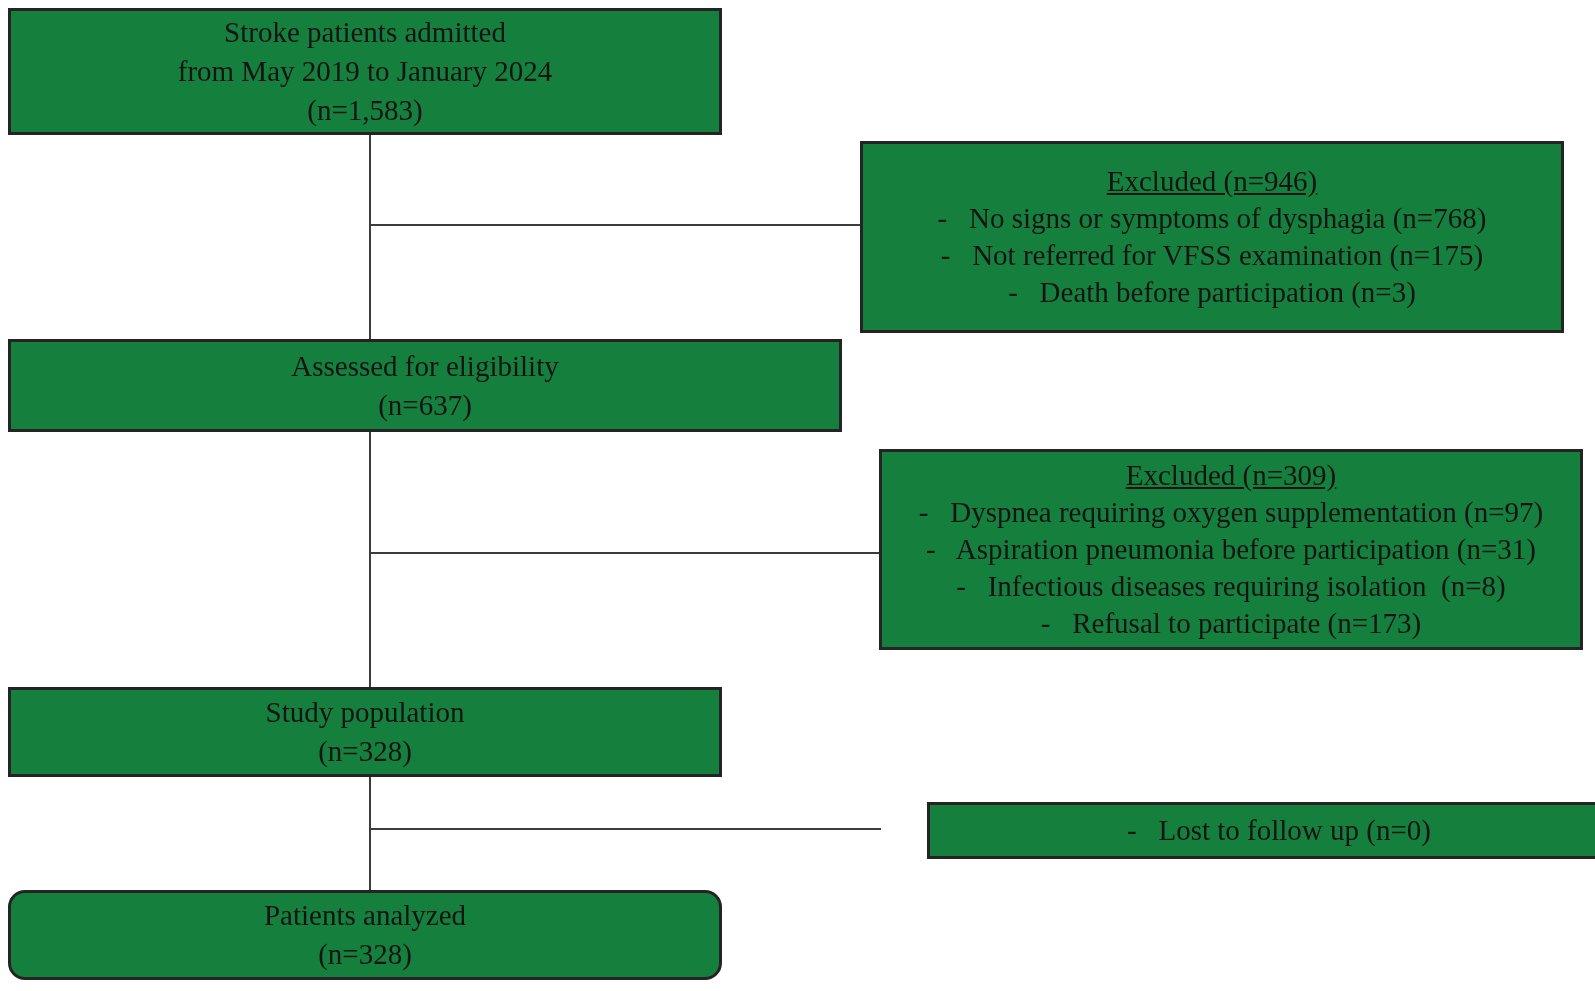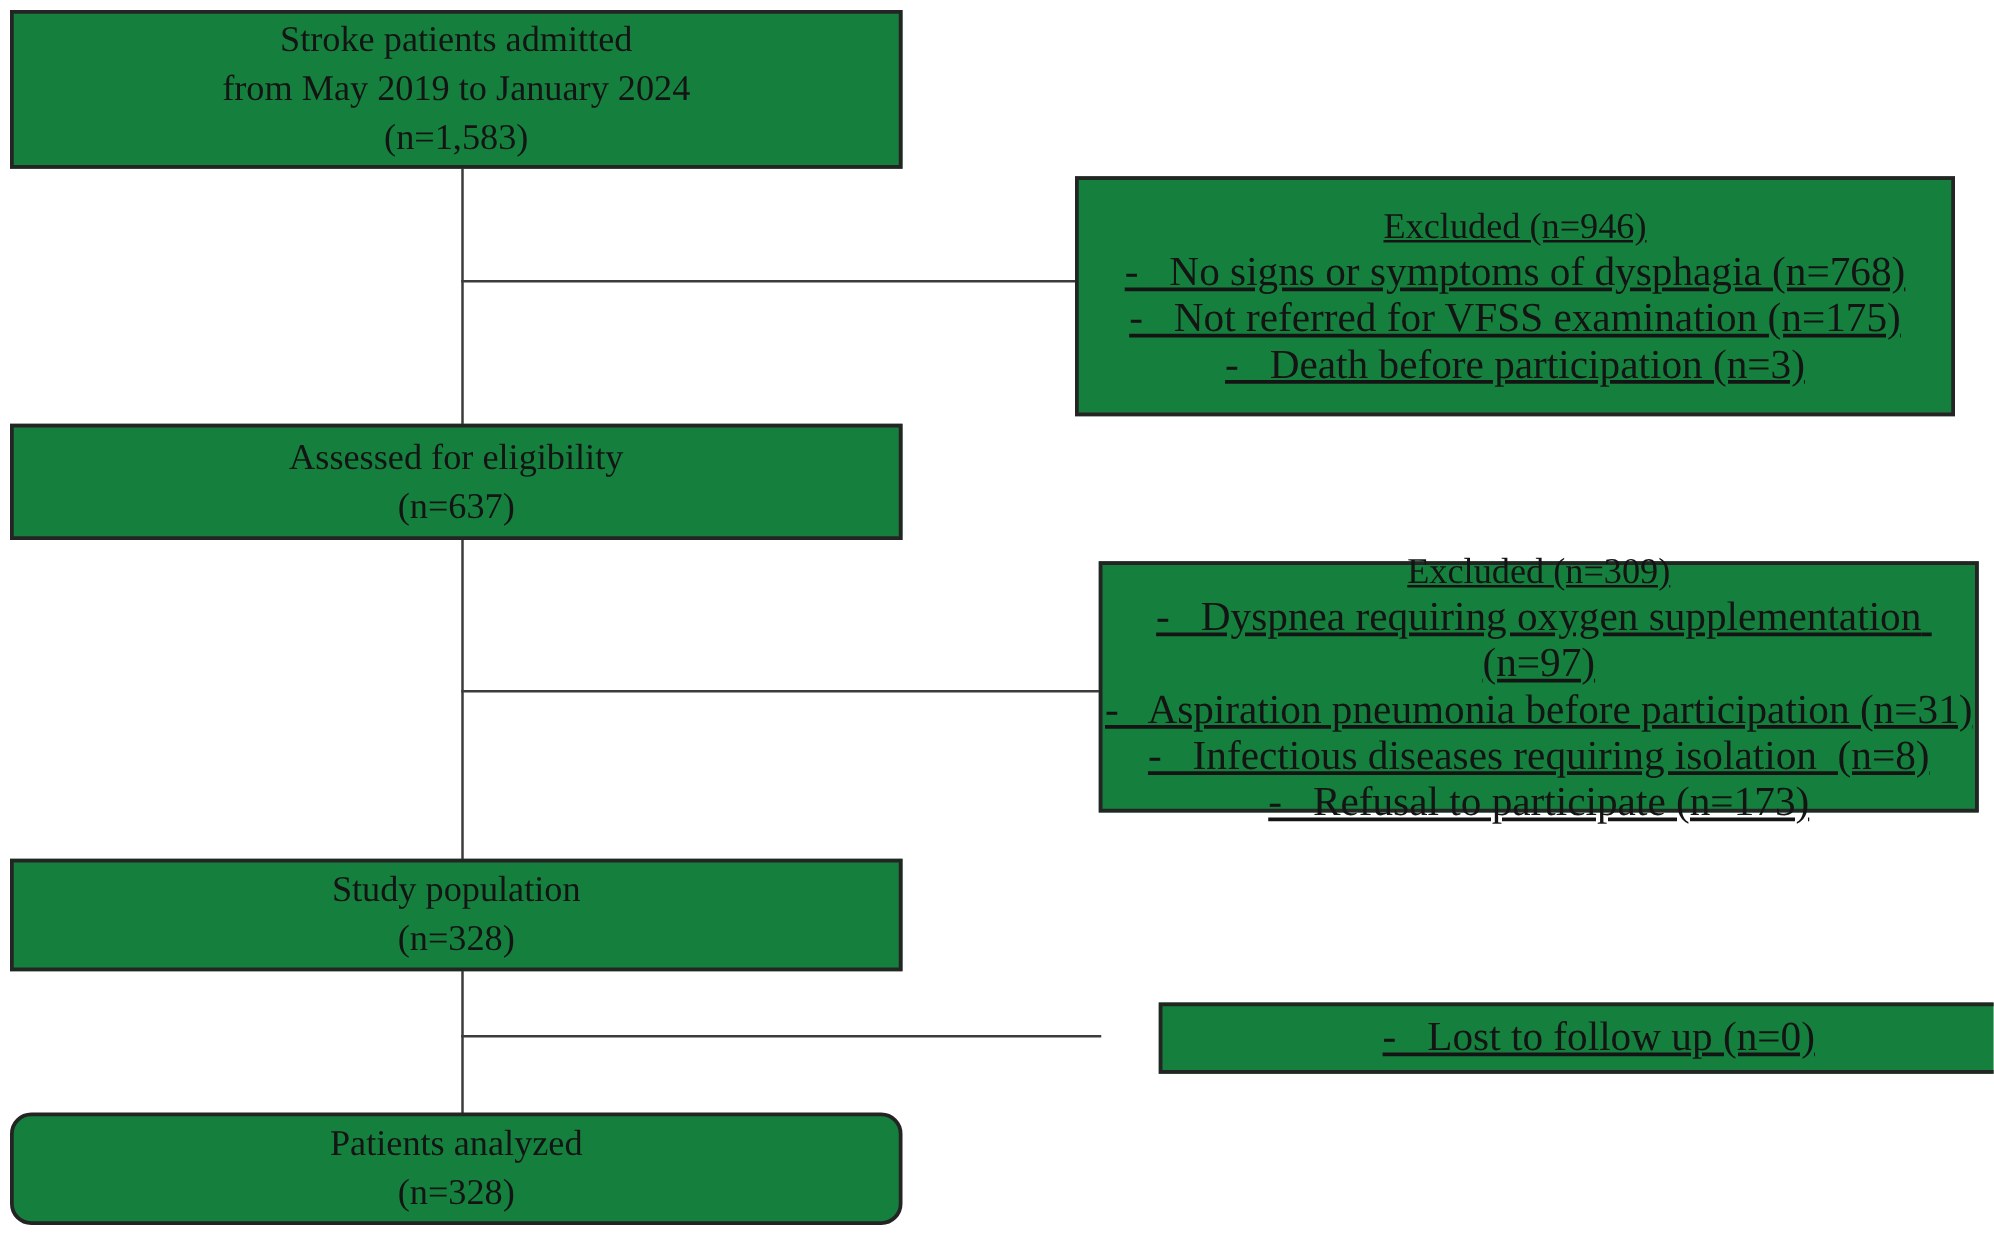--- a/index.html
+++ b/index.html
@@ -32,24 +32,23 @@
     line-height: 39px;
     white-space: pre-wrap;
   }
   .side-title {
     font-size: 29px;
     line-height: 37px;
     text-decoration: underline;
     white-space: pre-wrap;
   }
   .side-item {
-    font-size: 33px;
+    font-size: 29px;
     line-height: 37px;
     white-space: pre-wrap;
-    text-decoration: underline;
   }
   .connector {
     position: absolute;
     background: #3c3c3c;
   }
 </style>
 </head>
 <body>
 
 <div class="canvas">
@@ -61,21 +60,21 @@
   <div class="connector" style="left:369px; top:224px; width:512px; height:2px;"></div>
   <div class="connector" style="left:369px; top:552px; width:512px; height:2px;"></div>
   <div class="connector" style="left:369px; top:828px; width:512px; height:2px;"></div>
 
   <div class="box" style="left:8px; top:8px; width:714px; height:127px;">
     <div class="main-line">Stroke patients admitted</div>
     <div class="main-line">from May 2019 to January 2024</div>
     <div class="main-line">(n=1,583)</div>
   </div>
 
-  <div class="box" style="left:8px; top:339px; width:714px; height:93px;">
+  <div class="box" style="left:8px; top:339px; width:834px; height:93px;">
     <div class="main-line">Assessed for eligibility</div>
     <div class="main-line">(n=637)</div>
   </div>
 
   <div class="box" style="left:8px; top:687px; width:714px; height:90px;">
     <div class="main-line">Study population</div>
     <div class="main-line">(n=328)</div>
   </div>
 
   <div class="box" style="left:8px; top:890px; width:714px; height:90px;border-radius:17px;">

